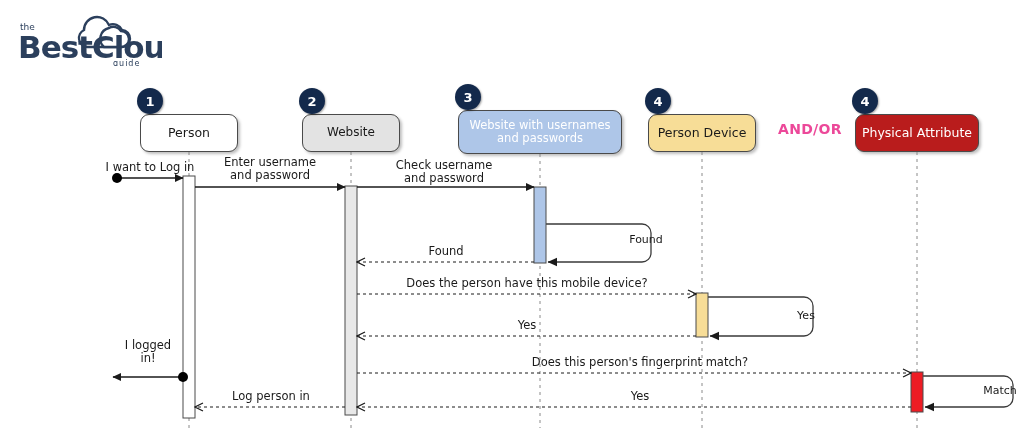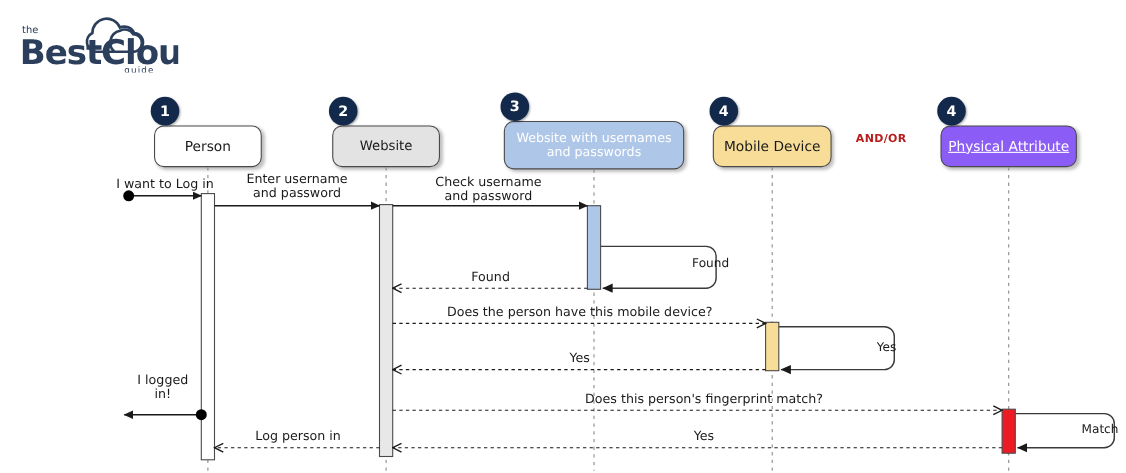--- a/index.html
+++ b/index.html
@@ -24,21 +24,21 @@
              text-align:center;line-height:1.15;
              box-shadow:2px 2px 3px rgba(0,0,0,.25);}
   .actor-label{display:block;padding:0 4px;}
 
   .badge{position:absolute;width:26px;height:26px;border-radius:50%;
          background:#13294b;color:#ffffff;
          display:flex;align-items:center;justify-content:center;
          font-size:13px;font-weight:bold;
          box-shadow:1px 1px 2px rgba(0,0,0,.35);}
 
-  .andor{position:absolute;font-size:10px;font-weight:bold;color:#b91c1c;
+  .andor{position:absolute;font-size:14px;font-weight:bold;color:#ec4899;
          letter-spacing:.3px;}
 
   
   .msg-text{font-family:"DejaVu Sans","Liberation Sans",sans-serif;
             font-size:11.5px;fill:#1a1a1a;}
   .loop-text{font-family:"DejaVu Sans","Liberation Sans",sans-serif;
              font-size:11px;fill:#1a1a1a;}
 </style>
 </head>
 <body>
@@ -62,24 +62,24 @@
       <div class="badge" style="left: 137px; top: 88px;">1</div>
       <div class="actor-box" style="left: 302px; top: 114px; width: 98px; height: 38px; background: rgb(227, 227, 227); color: rgb(26, 26, 26); font-size: 12px;">
         <span class="actor-label">Website</span>
       </div>
       <div class="badge" style="left: 299px; top: 88px;">2</div>
       <div class="actor-box" style="left: 458px; top: 110px; width: 164px; height: 44px; background: rgb(174, 198, 232); color: rgb(255, 255, 255); font-size: 11.5px;">
         <span class="actor-label">Website with usernames and passwords</span>
       </div>
       <div class="badge" style="left: 455px; top: 84px;">3</div>
       <div class="actor-box" style="left: 648px; top: 114px; width: 108px; height: 38px; background: rgb(247, 221, 151); color: rgb(26, 26, 26); font-size: 12.5px;">
-        <span class="actor-label">Mobile Device</span>
+        <span class="actor-label">Person Device</span>
       </div>
       <div class="badge" style="left: 645px; top: 88px;">4</div>
-      <div class="actor-box" style="left: 855px; top: 114px; width: 124px; height: 38px; background: #8b5cf6; color: rgb(255, 255, 255); font-size: 12.5px; text-decoration: underline;">
+      <div class="actor-box" style="left: 855px; top: 114px; width: 124px; height: 38px; background: #b91c1c; color: rgb(255, 255, 255); font-size: 12.5px;">
         <span class="actor-label">Physical Attribute</span>
       </div>
       <div class="badge" style="left: 852px; top: 88px;">4</div>
     </div>
 
   <div class="andor" style="left:778px;top:121px;">AND/OR</div>
 
   <svg id="diagram" viewBox="0 0 1024 430">
     <defs>
       <marker id="arrow-solid" markerWidth="9" markerHeight="9" refX="8" refY="4.5" orient="auto" markerUnits="userSpaceOnUse">

